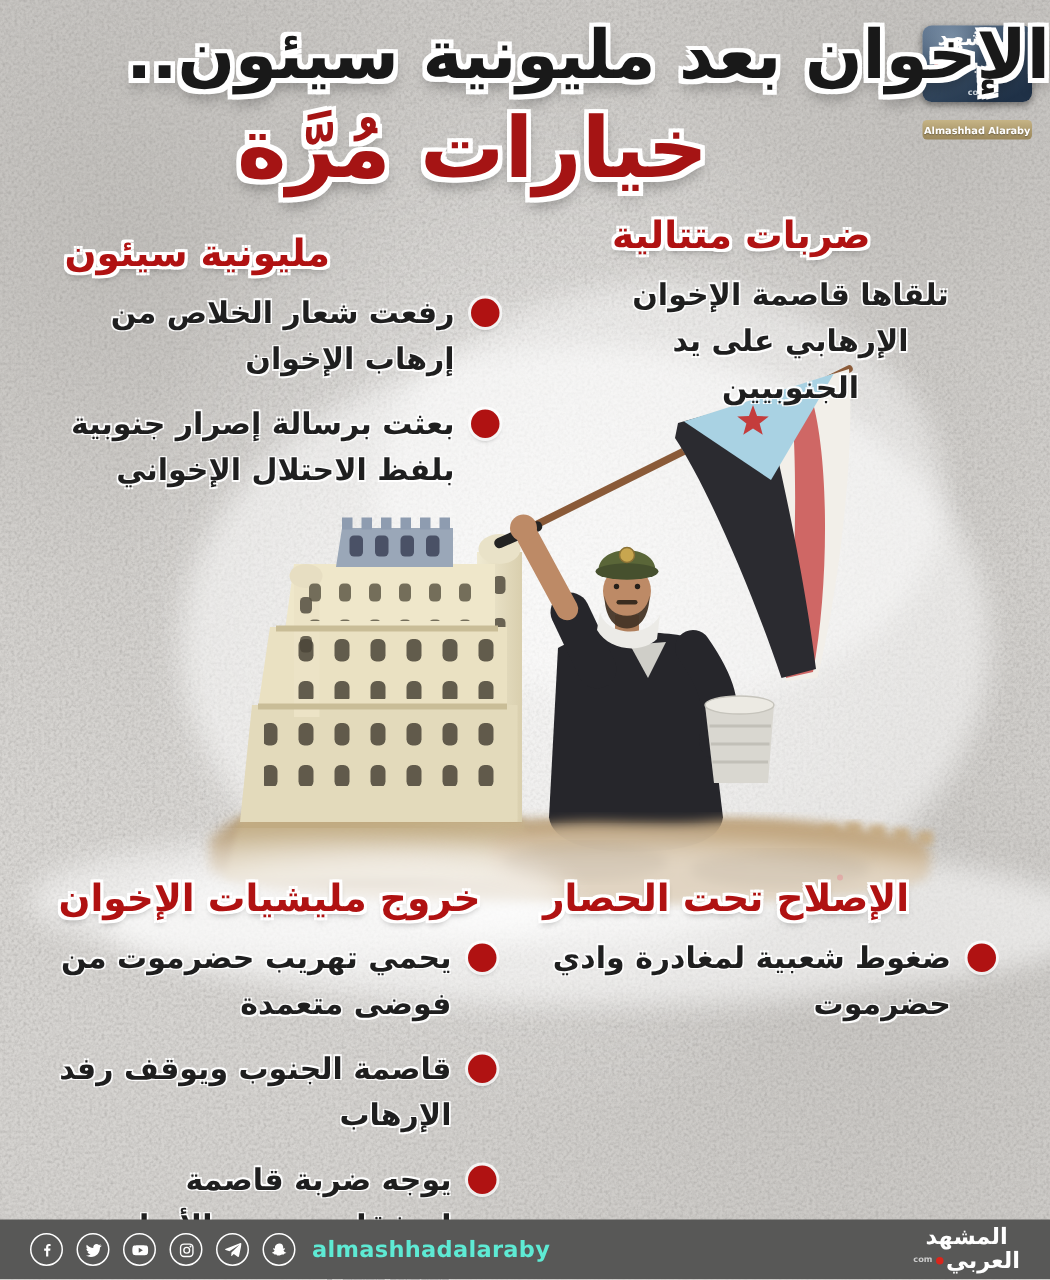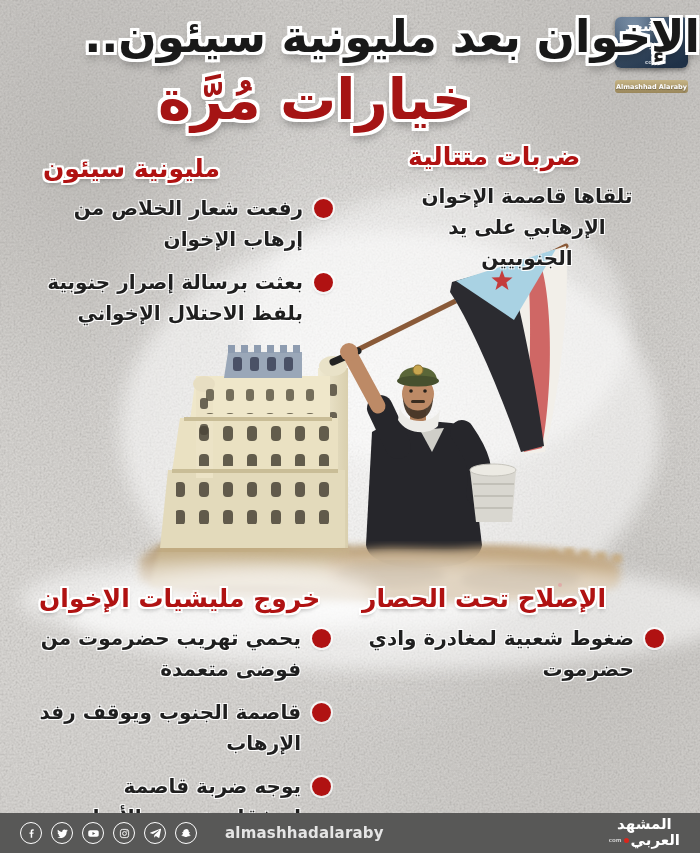--- a/index.html
+++ b/index.html
@@ -79,21 +79,21 @@
   .footer{
     position:absolute;left:0;right:0;bottom:0;height:40px;background:#585857;
     display:flex;align-items:center;padding:0 20px;box-sizing:border-box;
   }
   .socials{display:flex;gap:9px;align-items:center;}
   .soc{
     width:20px;height:20px;border:1.4px solid #fff;border-radius:50%;
     display:flex;align-items:center;justify-content:center;flex:0 0 auto;cursor:pointer;
   }
   .soc svg{width:11px;height:11px;fill:#fff;}
-  .handle{color:#e5e5e5;font-weight:bold;font-size:15px;margin-left:28px;letter-spacing:.2px;}
+  .handle{color:#5eead4;font-weight:bold;font-size:15px;margin-left:11px;letter-spacing:.2px;}
   .footer-logo{margin-left:auto;color:#fff;font-weight:bold;font-size:15px;line-height:1.05;direction:rtl;text-align:center;cursor:pointer;}
   .footer-logo .com-row{display:flex;align-items:center;justify-content:center;gap:2px;}
   .footer-logo .comtxt{color:#c9c9c9;}
 </style>
 </head>
 <body>
 
 <div class="page">
 
   <svg class="texture" width="700" height="853">

